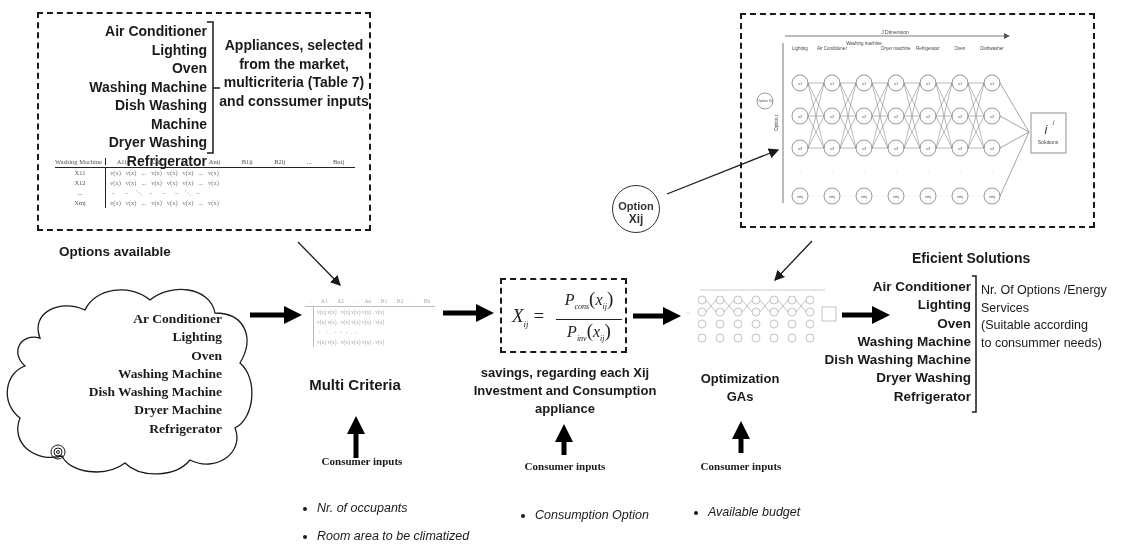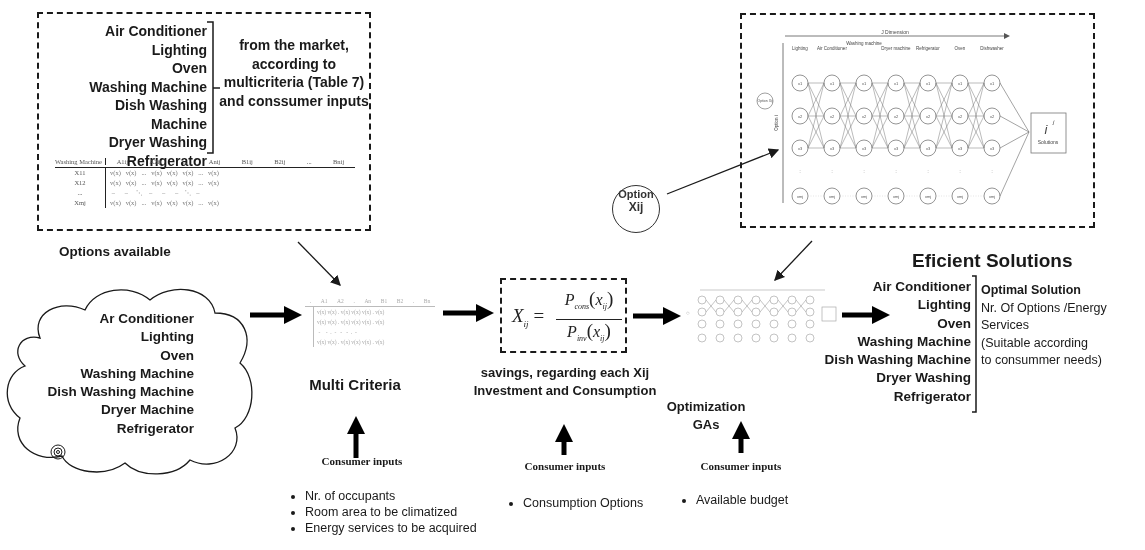--- a/index.html
+++ b/index.html
@@ -5,21 +5,21 @@
   html, body { margin: 0; padding: 0; background: #ffffff; }
   body { width: 1145px; height: 550px; position: relative; overflow: hidden;
          font-family: "Liberation Sans", sans-serif; color: #1a1a1a; }
   .abs { position: absolute; }
   .dashed { border: 2px dashed #1a1a1a; box-sizing: border-box; }
   .bold { font-weight: bold; }
   .right-list { text-align: right; font-weight: bold; font-size: 13.5px; line-height: 18px; }
   .center-txt { text-align: center; }
   .serif-head { font-family: "Liberation Serif", serif; font-weight: bold; font-size: 11px; }
   .bullets { font-size: 12.5px; line-height: 16px; margin: 0; padding-left: 18px; }
-  .bullets li { margin: 0; }
+  .bullets li { margin: 12px; font-style: italic; }
   svg text { font-family: "Liberation Sans", sans-serif; }
 </style>
 </head>
 <body>
 
 <div class="abs dashed" style="left:37px; top:12px; width:334px; height:219px;"></div>
 
 <div class="abs right-list" style="left:60px; top:22px; width:147px; font-size:14px; line-height:18.5px;">
   <div>Air Conditioner</div>
   <div>Lighting</div>
@@ -28,22 +28,22 @@
   <div>Dish Washing Machine</div>
   <div>Dryer Washing</div>
   <div>Refrigerator</div>
 </div>
 
 <svg class="abs" style="left:205px; top:20px;" width="16" height="135">
   <polyline points="2,2 8,2 8,133 2,133" fill="none" stroke="#1a1a1a" stroke-width="1.5"></polyline>
   <line x1="8" y1="68" x2="15" y2="68" stroke="#1a1a1a" stroke-width="1.5"></line>
 </svg>
 <div class="abs center-txt bold" style="left:218px; top:36px; width:152px; font-size:14px; line-height:18.5px;">
+  <div>Appliances, selected</div>
   <div>from the market,</div>
-  <div>according to</div>
   <div>multicriteria (Table 7)</div>
   <div>and conssumer inputs</div>
 </div>
 
 <div class="abs" style="left:55px; top:158px; width:300px; font-family:'Liberation Serif',serif; font-size:6.5px; color:#555;">
   <div style="display:flex; border-bottom:1px solid #222; padding-bottom:2px;">
     <div style="width:50px; border-right:1.5px solid #222;">Washing Machine</div>
     <div style="flex:1; display:flex; justify-content:space-around;">
       <span>A1ij</span>
       <span>A2ij</span>
@@ -75,21 +75,21 @@
   <div>Options available</div>
 </div>
 <svg class="abs" style="left:0px; top:278px;" width="260" height="200">
   <path d="M40,60 C30,35 60,20 85,32 C95,10 130,5 150,22 C170,5 210,8 215,35 C245,35 255,60 240,85
            C258,100 255,140 235,150 C245,175 215,195 190,182 C175,200 140,200 125,185
            C105,200 70,195 62,178 C35,185 10,165 20,140 C0,125 5,95 25,88 C10,75 20,55 40,60 Z" fill="#fff" stroke="#1a1a1a" stroke-width="1.3"></path>
   <circle cx="58" cy="174" r="7" fill="none" stroke="#1a1a1a" stroke-width="1"></circle>
   <circle cx="58" cy="174" r="4" fill="none" stroke="#1a1a1a" stroke-width="1"></circle>
   <circle cx="58" cy="174" r="1.5" fill="none" stroke="#1a1a1a" stroke-width="1"></circle>
 </svg>
-<div class="abs right-list" style="left:24px; top:310px; width:170px; line-height:18.3px;">
+<div class="abs right-list" style="left:52px; top:310px; width:170px; line-height:18.3px;font-family:Liberation Serif, serif;">
   <div>Ar Conditioner</div>
   <div>Lighting</div>
   <div>Oven</div>
   <div>Washing Machine</div>
   <div>Dish Washing Machine</div>
   <div>Dryer Machine</div>
   <div>Refrigerator</div>
 </div>
 
 <svg class="abs" style="left:0; top:0;" width="1145" height="550">
@@ -172,24 +172,25 @@
       <span>P</span><sub style="font-size:8px;">cons</sub><span style="font-style:normal; font-size:19px;">(</span><span>x</span><sub style="font-size:8px;">ij</sub><span style="font-style:normal; font-size:19px;">)</span>
     </div>
     <div>
       <span>P</span><sub style="font-size:8px;">inv</sub><span style="font-style:normal; font-size:19px;">(</span><span>x</span><sub style="font-size:8px;">ij</sub><span style="font-style:normal; font-size:19px;">)</span>
     </div>
   </div>
 </div>
 <div class="abs center-txt bold" style="left:465px; top:364px; width:200px; font-size:13px; line-height:18px;">
   <div>savings, regarding each Xij</div>
   <div>Investment and Consumption</div>
+  <div>appliance</div>
 </div>
 <div class="abs serif-head" style="left:505px; top:460px; width:120px; text-align:center;">Consumer inputs</div>
 <ul class="abs bullets" style="left:505px; top:495px; width:150px;">
-  <li>Consumption Options</li>
+  <li>Consumption Option</li>
 </ul>
 
 <svg class="abs" style="left:680px; top:285px;" width="160" height="60">
   <line x1="20" y1="5" x2="145" y2="5" stroke="#bbb" stroke-width="0.8"></line>
   <g fill="none" stroke="#aaa" stroke-width="0.7">
     <circle cx="22" cy="15" r="4"></circle>
       <circle cx="22" cy="27" r="4"></circle>
       <circle cx="22" cy="39" r="4"></circle>
       <circle cx="22" cy="53" r="4"></circle>
     <circle cx="40" cy="15" r="4"></circle>
@@ -214,31 +215,31 @@
       <circle cx="112" cy="53" r="4"></circle>
     <circle cx="130" cy="15" r="4"></circle>
       <circle cx="130" cy="27" r="4"></circle>
       <circle cx="130" cy="39" r="4"></circle>
       <circle cx="130" cy="53" r="4"></circle>
     <rect x="142" y="22" width="14" height="14"></rect>
     <path d="M26,15 L36,27 M26,27 L36,15 M44,15 L54,27 M44,27 L54,15 M62,15 L72,27 M62,27 L72,15 M80,15 L90,27 M80,27 L90,15 M98,15 L108,27 M98,27 L108,15 M116,15 L126,27 M116,27 L126,15"></path>
   </g>
   <text x="6" y="30" font-size="6" fill="#999">○</text>
 </svg>
-<div class="abs center-txt bold" style="left:656px; top:370px; width:100px; font-size:13px; line-height:18px;margin-top:28px;">
+<div class="abs center-txt bold" style="left:690px; top:370px; width:100px; font-size:13px; line-height:18px;">
   <div>Optimization</div>
   <div>GAs</div>
 </div>
 <div class="abs serif-head" style="left:681px; top:460px; width:120px; text-align:center;">Consumer inputs</div>
 <ul class="abs bullets" style="left:678px; top:492px; width:150px;">
   <li>Available budget</li>
 </ul>
 
 <div class="abs" style="left:612px; top:185px; width:48px; height:48px; border:1.5px solid #333; border-radius:50%; box-sizing:border-box; text-align:center; font-weight:bold; color:#333;">
-  <div style="font-size:11px; margin-top:2px; line-height:12px;">Option</div>
+  <div style="font-size:11px; margin-top:14px; line-height:12px;">Option</div>
   <div style="font-size:12px; line-height:14px;">Xij</div>
 </div>
 
 <div class="abs dashed" style="left:740px; top:13px; width:355px; height:215px;"></div>
 <svg class="abs" id="network-svg" style="left:740px; top:13px;" width="355" height="215">
     <line x1="45" y1="23" x2="268" y2="23" stroke="#555" stroke-width="0.8"></line>
     <path d="M264,20 L270,23 L264,26 Z" fill="#555"></path>
     <text x="155" y="21" font-size="5" fill="#444" text-anchor="middle">J Dimension</text>
     <line x1="43" y1="30" x2="43" y2="190" stroke="#555" stroke-width="0.8"></line>
     <text x="38" y="110" font-size="4.5" fill="#444" transform="rotate(-90 38 110)" text-anchor="middle">Option i</text>
@@ -377,32 +378,31 @@
     <line x1="260" y1="70" x2="289" y2="119" stroke="#666" stroke-width="0.6"></line>
     <line x1="260" y1="103" x2="289" y2="119" stroke="#666" stroke-width="0.6"></line>
     <line x1="260" y1="135" x2="289" y2="119" stroke="#666" stroke-width="0.6"></line>
     <line x1="260" y1="183" x2="289" y2="119" stroke="#666" stroke-width="0.6"></line>
     <rect x="291" y="100" width="35" height="40" fill="#fff" stroke="#777" stroke-width="0.8"></rect>
     <text x="306" y="121" font-size="13" fill="#444" font-style="italic" text-anchor="middle" font-family="Liberation Serif, serif">i</text>
     <text x="313" y="111" font-size="6" fill="#444" font-style="italic">j</text>
     <text x="308" y="131" font-size="5" fill="#444" text-anchor="middle">Solutions</text>
   </svg>
 
-<div class="abs bold" style="left:912px; top:250px; font-size:19px;text-align:right;">Eficient Solutions</div>
+<div class="abs bold" style="left:912px; top:250px; font-size:14px;text-align:right;">Eficient Solutions</div>
 <div class="abs right-list" style="left:820px; top:278px; width:151px; line-height:18.3px;">
   <div>Air Conditioner</div>
   <div>Lighting</div>
   <div>Oven</div>
   <div>Washing Machine</div>
   <div>Dish Washing Machine</div>
   <div>Dryer Washing</div>
   <div>Refrigerator</div>
 </div>
 <svg class="abs" style="left:971px; top:274px;" width="10" height="140">
   <polyline points="1,2 5,2 5,138 1,138" fill="none" stroke="#1a1a1a" stroke-width="1.5"></polyline>
 </svg>
 <div class="abs" style="left:981px; top:282px; width:165px; font-size:12.5px; line-height:17.5px;">
-  <div class="bold">Optimal Solution</div>
   <div>Nr. Of Options /Energy</div>
   <div>Services</div>
   <div>(Suitable according</div>
   <div>to consummer needs)</div>
 </div>
 
 </body></html>

